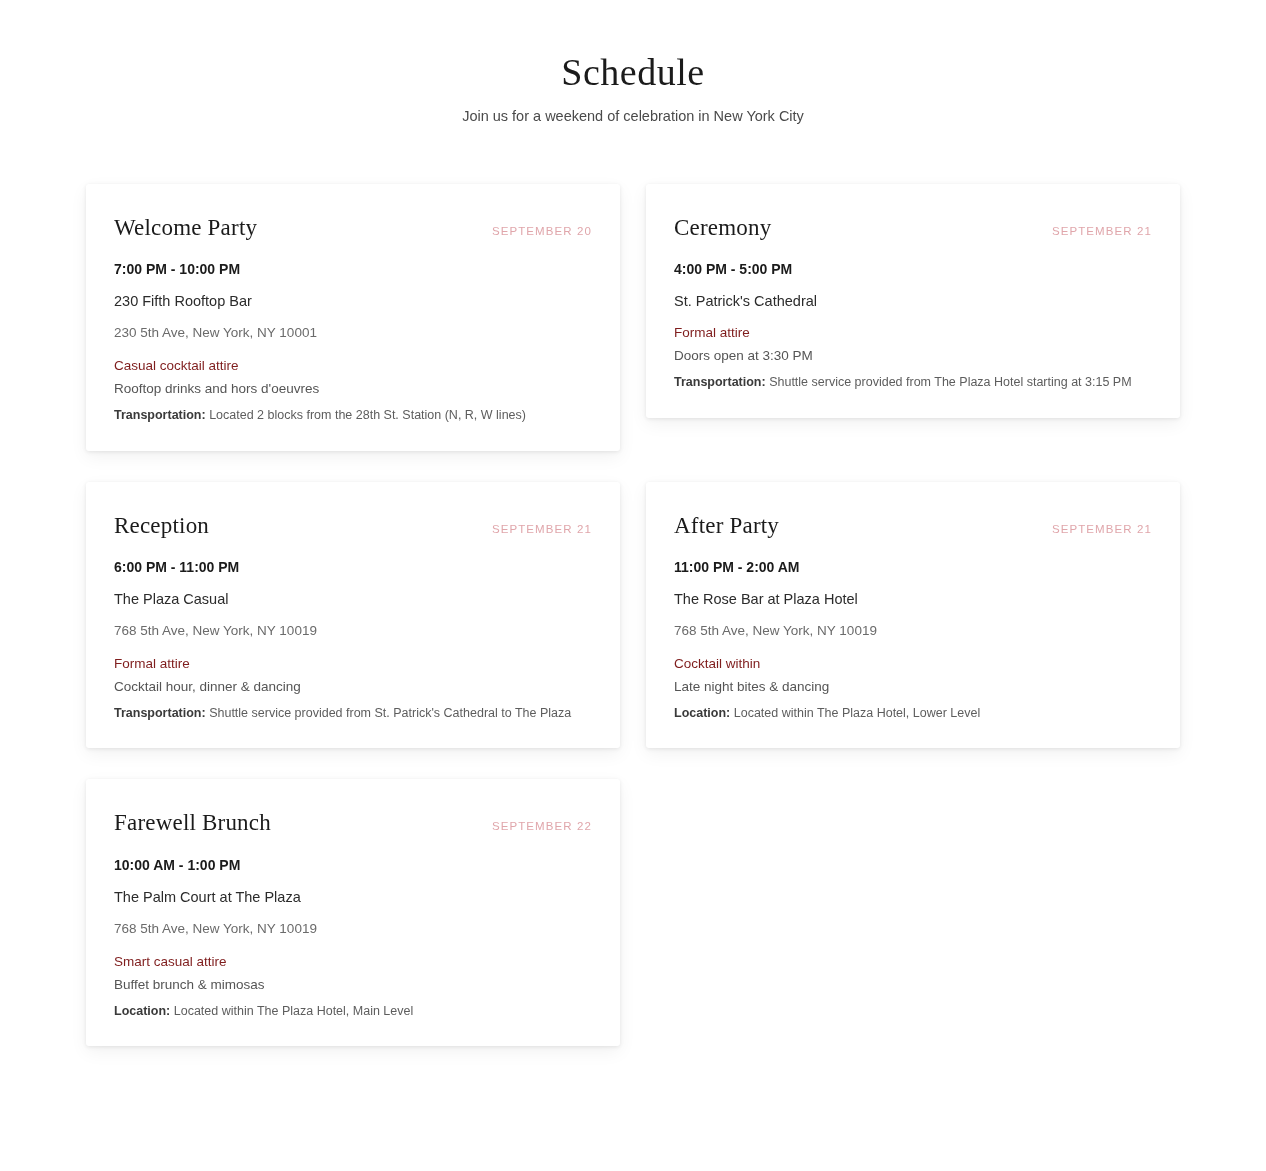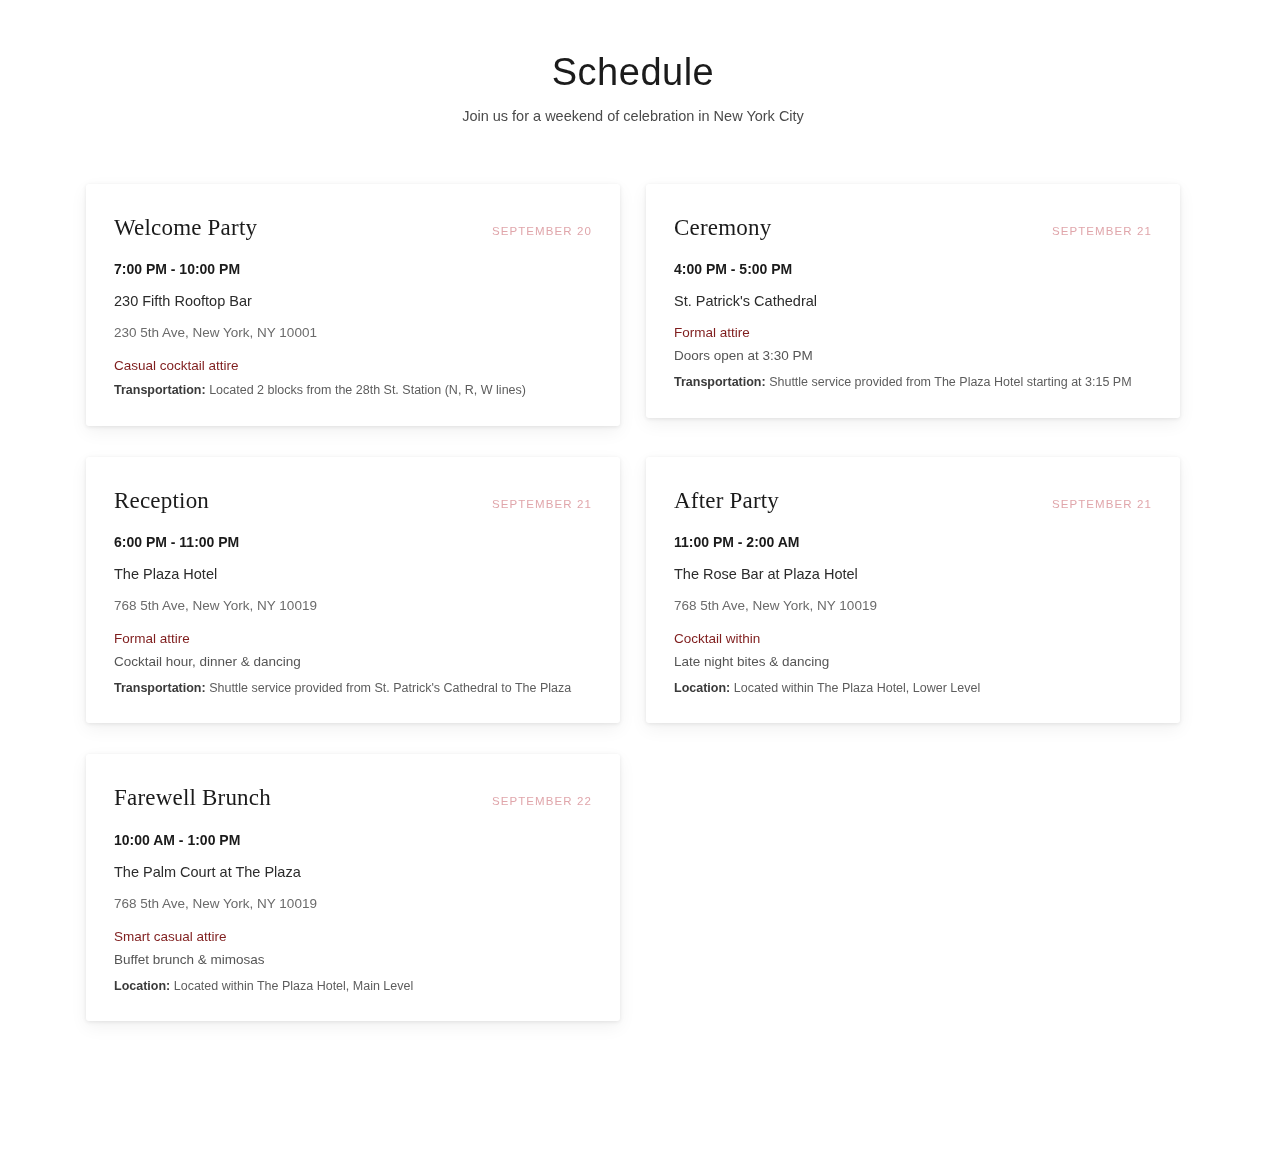--- a/index.html
+++ b/index.html
@@ -15,21 +15,21 @@
   .page {
     width: 1266px;
     min-height: 1171px;
     padding: 52px 0 40px 0;
   }
   .page-header {
     text-align: center;
     margin-bottom: 60px;
   }
   .page-title {
-    font-family: Liberation Sans, sans-serif;
+    font-family: Liberation Serif, serif;
     font-size: 38px;
     font-weight: 400;
     color: #1b1b1b;
     letter-spacing: 0.5px;
     margin: 0 0 14px 0;
     line-height: 1.1;
   }
   .page-subtitle {
     font-size: 14.5px;
     color: #4a4a4a;
@@ -123,20 +123,21 @@
 
     <div class="card">
       <div class="card-head">
         <div class="card-title">Welcome Party</div>
         <div class="card-date">SEPTEMBER 20</div>
       </div>
       <div class="card-time">7:00 PM - 10:00 PM</div>
       <div class="card-venue">230 Fifth Rooftop Bar</div>
       <div class="card-address">230 5th Ave, New York, NY 10001</div>
       <div class="card-attire">Casual cocktail attire</div>
+      <div class="card-details">Rooftop drinks and hors d'oeuvres</div>
       <div class="card-note"><span class="note-label">Transportation:</span> <span>Located 2 blocks from the 28th St. Station (N, R, W lines)</span></div>
     </div>
 
     <div class="card">
       <div class="card-head">
         <div class="card-title">Ceremony</div>
         <div class="card-date">SEPTEMBER 21</div>
       </div>
       <div class="card-time">4:00 PM - 5:00 PM</div>
       <div class="card-venue">St. Patrick's Cathedral</div>
@@ -144,21 +145,21 @@
       <div class="card-details">Doors open at 3:30 PM</div>
       <div class="card-note"><span class="note-label">Transportation:</span> <span>Shuttle service provided from The Plaza Hotel starting at 3:15 PM</span></div>
     </div>
 
     <div class="card">
       <div class="card-head">
         <div class="card-title">Reception</div>
         <div class="card-date">SEPTEMBER 21</div>
       </div>
       <div class="card-time">6:00 PM - 11:00 PM</div>
-      <div class="card-venue">The Plaza Hotel</div>
+      <div class="card-venue">The Plaza Casual</div>
       <div class="card-address">768 5th Ave, New York, NY 10019</div>
       <div class="card-attire">Formal attire</div>
       <div class="card-details">Cocktail hour, dinner &amp; dancing</div>
       <div class="card-note"><span class="note-label">Transportation:</span> <span>Shuttle service provided from St. Patrick's Cathedral to The Plaza</span></div>
     </div>
 
     <div class="card">
       <div class="card-head">
         <div class="card-title">After Party</div>
         <div class="card-date">SEPTEMBER 21</div>

